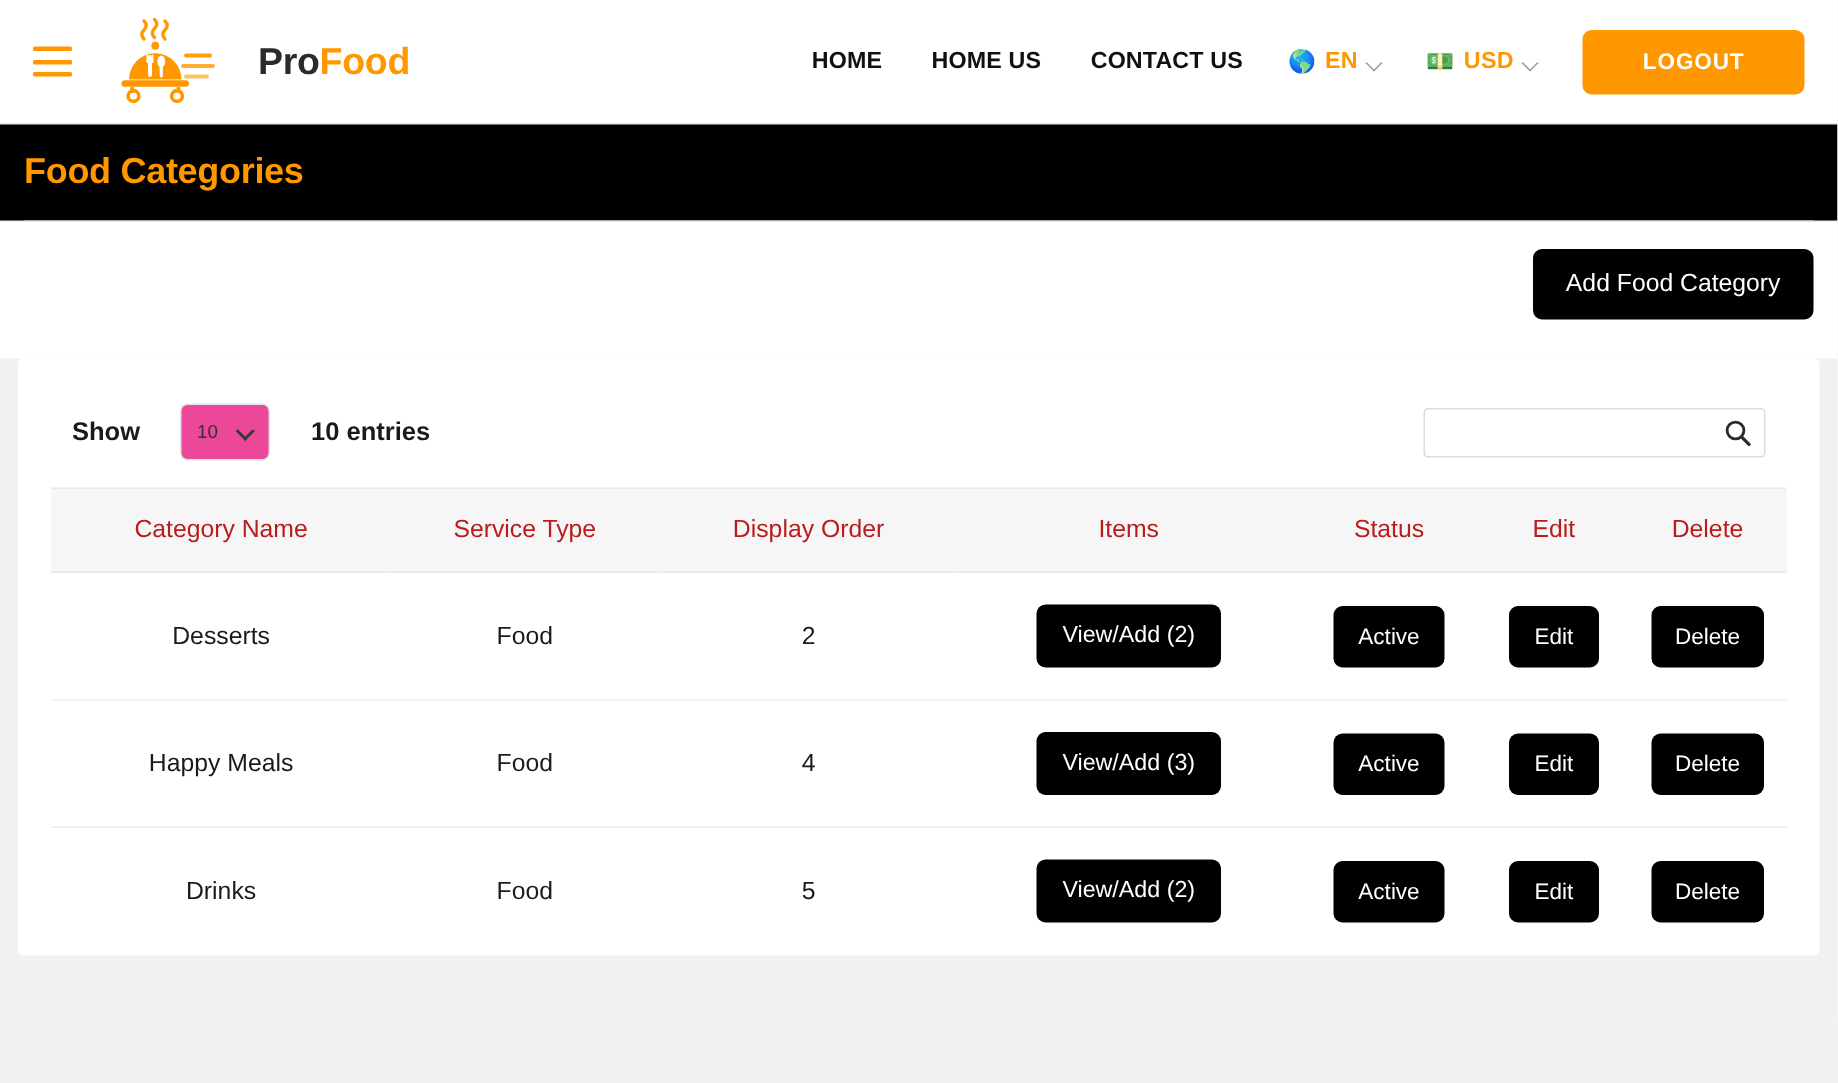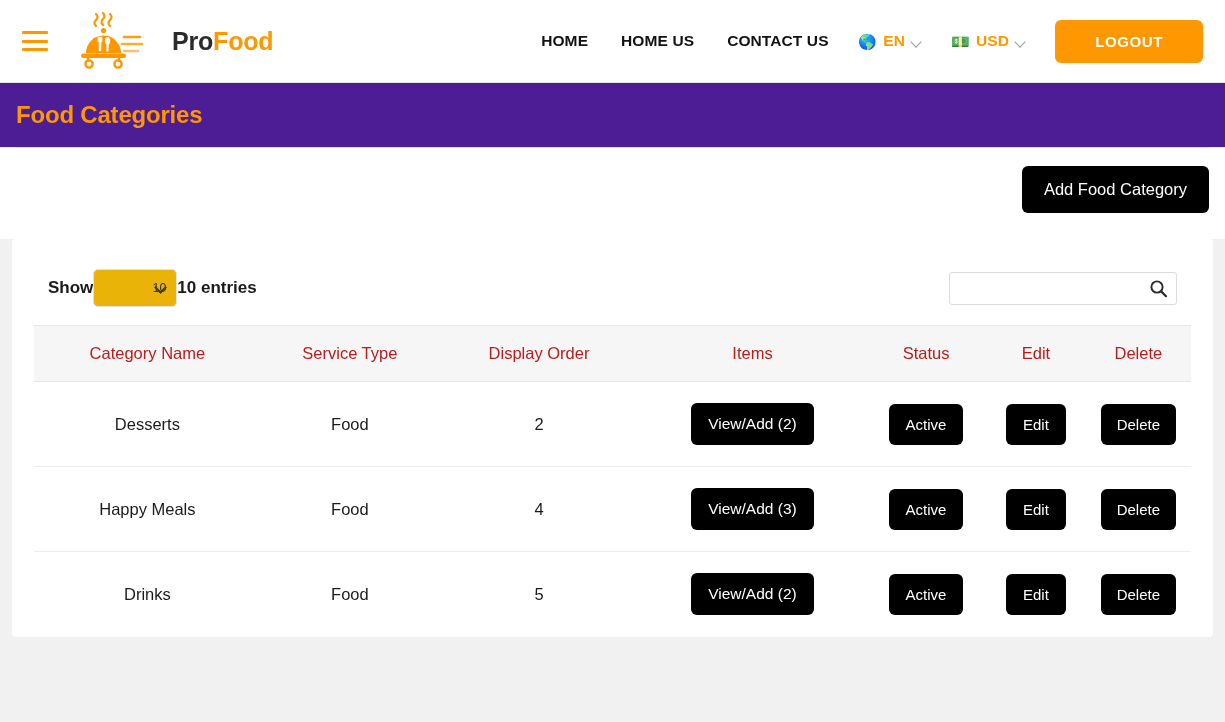--- a/index.html
+++ b/index.html
@@ -127,21 +127,21 @@
     font-size: 15px;
     font-weight: bold;
     letter-spacing: 0.6px;
     padding: 13px 40px;
     cursor: pointer;
     white-space: nowrap;
   }
 
   
   .title-bar {
-    background: #4c1d95;
+    background: #000000;
     height: 64px;
     display: flex;
     align-items: center;
     padding: 0 16px;
   }
   .page-title {
     font-size: 24px;
     font-weight: bold;
     color: #ff9800;
     letter-spacing: -0.2px;
@@ -180,39 +180,38 @@
   }
 
   .table-controls {
     display: flex;
     align-items: center;
     padding: 8px 14px 18px 14px;
   }
   .length-group {
     display: flex;
     align-items: center;
-    gap: 0;
+    gap: 27px;
   }
   .length-label {
     font-size: 17px;
     font-weight: bold;
     color: #1a1a1a;
   }
   .length-select {
     position: relative;
-    width: 84px;
+    width: 60px;
     height: 38px;
-    background: #eab308;
+    background: #ec4899;
     border: 1px solid #e2e2e6;
     border-radius: 5px;
     display: flex;
     align-items: center;
     padding: 0 10px;
     cursor: pointer;
-    justify-content: flex-end;
   }
   .length-select .val {
     font-size: 12.5px;
     color: #333333;
   }
   .length-select .sel-chev {
     position: absolute;
     right: 11px;
     top: 13px;
     width: 9px; height: 9px;

